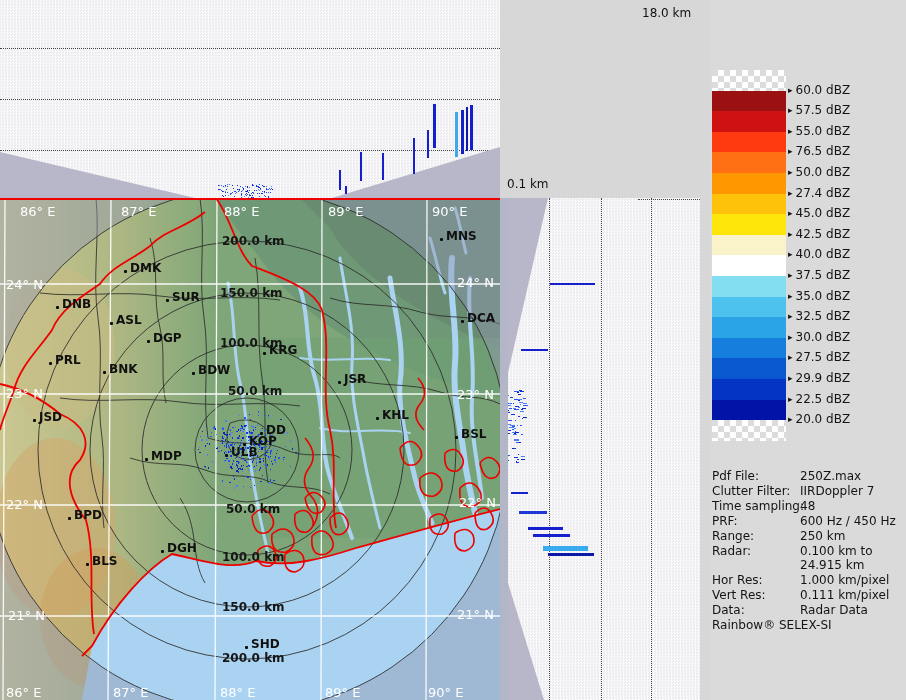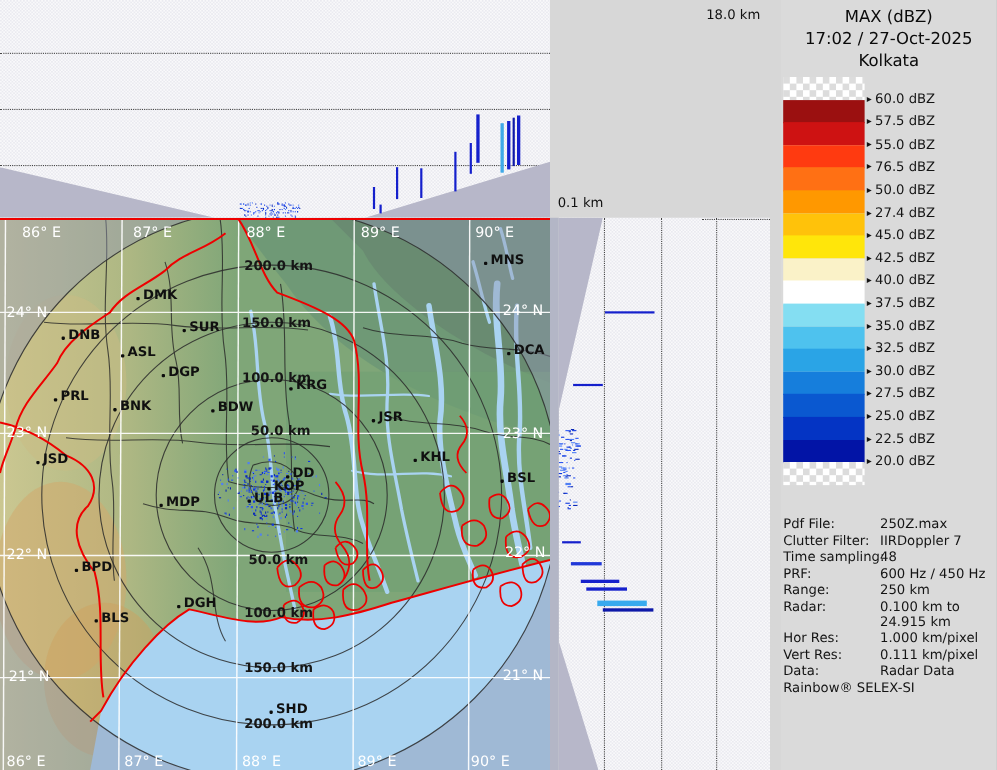--- a/index.html
+++ b/index.html
@@ -883,23 +883,20 @@
           <span class="cdot"></span>
           <span class="clab">ULB</span>
         </div>
       </div>
   </div>
 
   <div class="axis-label" id="lbl-hmax">18.0 km</div>
   <div class="axis-label" id="lbl-hmin">0.1 km</div>
 
   <div id="legend">
-    <div class="ttl" id="ttl-1">MAX (dBZ)</div>
-    <div class="ttl" id="ttl-2">17:02 / 27-Oct-2025</div>
-    <div class="ttl" id="ttl-3">Kolkata</div>
     <div id="scale">
         <div class="band checker" style="left: 2px; top: 70px; width: 74px; height: 21.2px;"></div>
         <div class="band" style="left: 2px; top: 90.6px; width: 74px; height: 21.2px; background: rgb(155, 16, 16);"></div>
         <div class="band" style="left: 2px; top: 111.2px; width: 74px; height: 21.2px; background: rgb(206, 18, 18);"></div>
         <div class="band" style="left: 2px; top: 131.8px; width: 74px; height: 21.2px; background: rgb(255, 58, 16);"></div>
         <div class="band" style="left: 2px; top: 152.4px; width: 74px; height: 21.2px; background: rgb(255, 112, 20);"></div>
         <div class="band" style="left: 2px; top: 173px; width: 74px; height: 21.2px; background: rgb(255, 152, 0);"></div>
         <div class="band" style="left: 2px; top: 193.6px; width: 74px; height: 21.2px; background: rgb(255, 194, 10);"></div>
         <div class="band" style="left: 2px; top: 214.2px; width: 74px; height: 21.2px; background: rgb(255, 230, 10);"></div>
         <div class="band" style="left: 2px; top: 234.8px; width: 74px; height: 21.2px; background: rgb(250, 242, 200);"></div>
@@ -919,21 +916,21 @@
         <div class="sclab" style="top: 165px; left: 78px;"><span class="arr">▸</span><span>50.0 dBZ</span></div>
         <div class="sclab" style="top: 185.6px; left: 78px;"><span class="arr">▸</span><span>27.4 dBZ</span></div>
         <div class="sclab" style="top: 206.2px; left: 78px;"><span class="arr">▸</span><span>45.0 dBZ</span></div>
         <div class="sclab" style="top: 226.8px; left: 78px;"><span class="arr">▸</span><span>42.5 dBZ</span></div>
         <div class="sclab" style="top: 247.4px; left: 78px;"><span class="arr">▸</span><span>40.0 dBZ</span></div>
         <div class="sclab" style="top: 268px; left: 78px;"><span class="arr">▸</span><span>37.5 dBZ</span></div>
         <div class="sclab" style="top: 288.6px; left: 78px;"><span class="arr">▸</span><span>35.0 dBZ</span></div>
         <div class="sclab" style="top: 309.2px; left: 78px;"><span class="arr">▸</span><span>32.5 dBZ</span></div>
         <div class="sclab" style="top: 329.8px; left: 78px;"><span class="arr">▸</span><span>30.0 dBZ</span></div>
         <div class="sclab" style="top: 350.4px; left: 78px;"><span class="arr">▸</span><span>27.5 dBZ</span></div>
-        <div class="sclab" style="top: 371px; left: 78px;"><span class="arr">▸</span><span>25.0 dBZ</span></div>
+        <div class="sclab" style="top: 371px; left: 78px;"><span class="arr">▸</span><span>29.9 dBZ</span></div>
         <div class="sclab" style="top: 391.6px; left: 78px;"><span class="arr">▸</span><span>22.5 dBZ</span></div>
         <div class="sclab" style="top: 412.2px; left: 78px;"><span class="arr">▸</span><span>20.0 dBZ</span></div>
       </div>
     <div id="meta">
         <div class="metarow" style="top: 469px;">
           <span class="ml">Pdf File:</span>
           <span class="mv">250Z.max</span>
         </div>
         <div class="metarow" style="top: 483.9px;">
           <span class="ml">Clutter Filter:</span>

